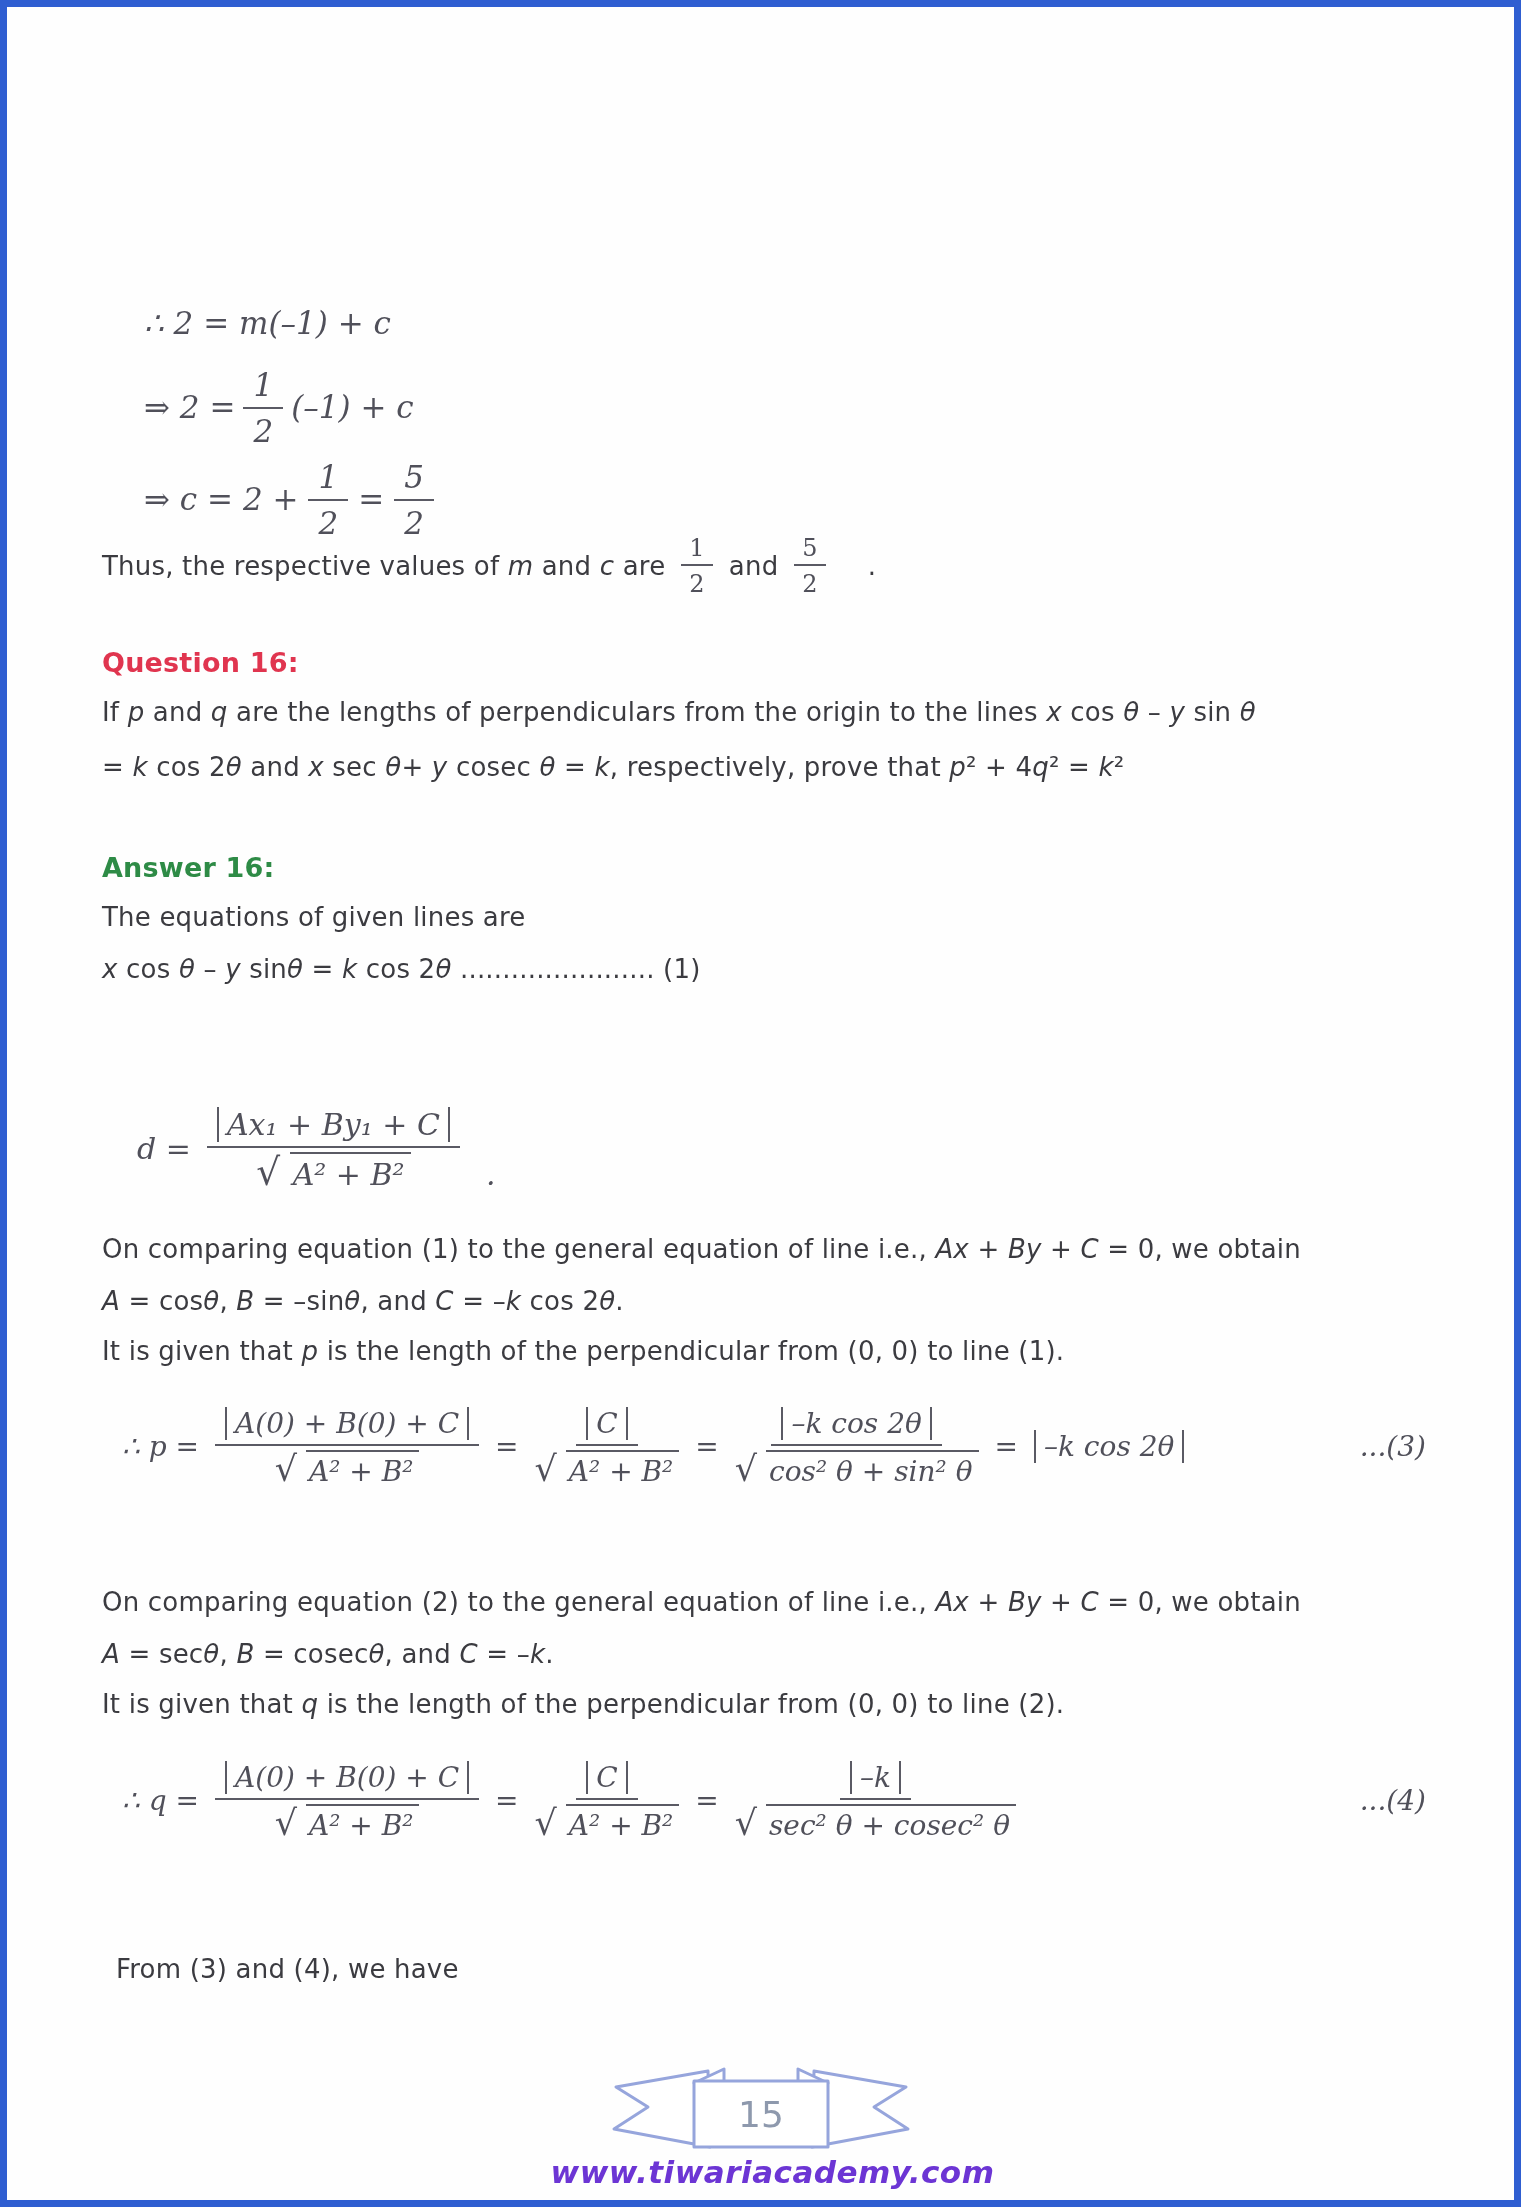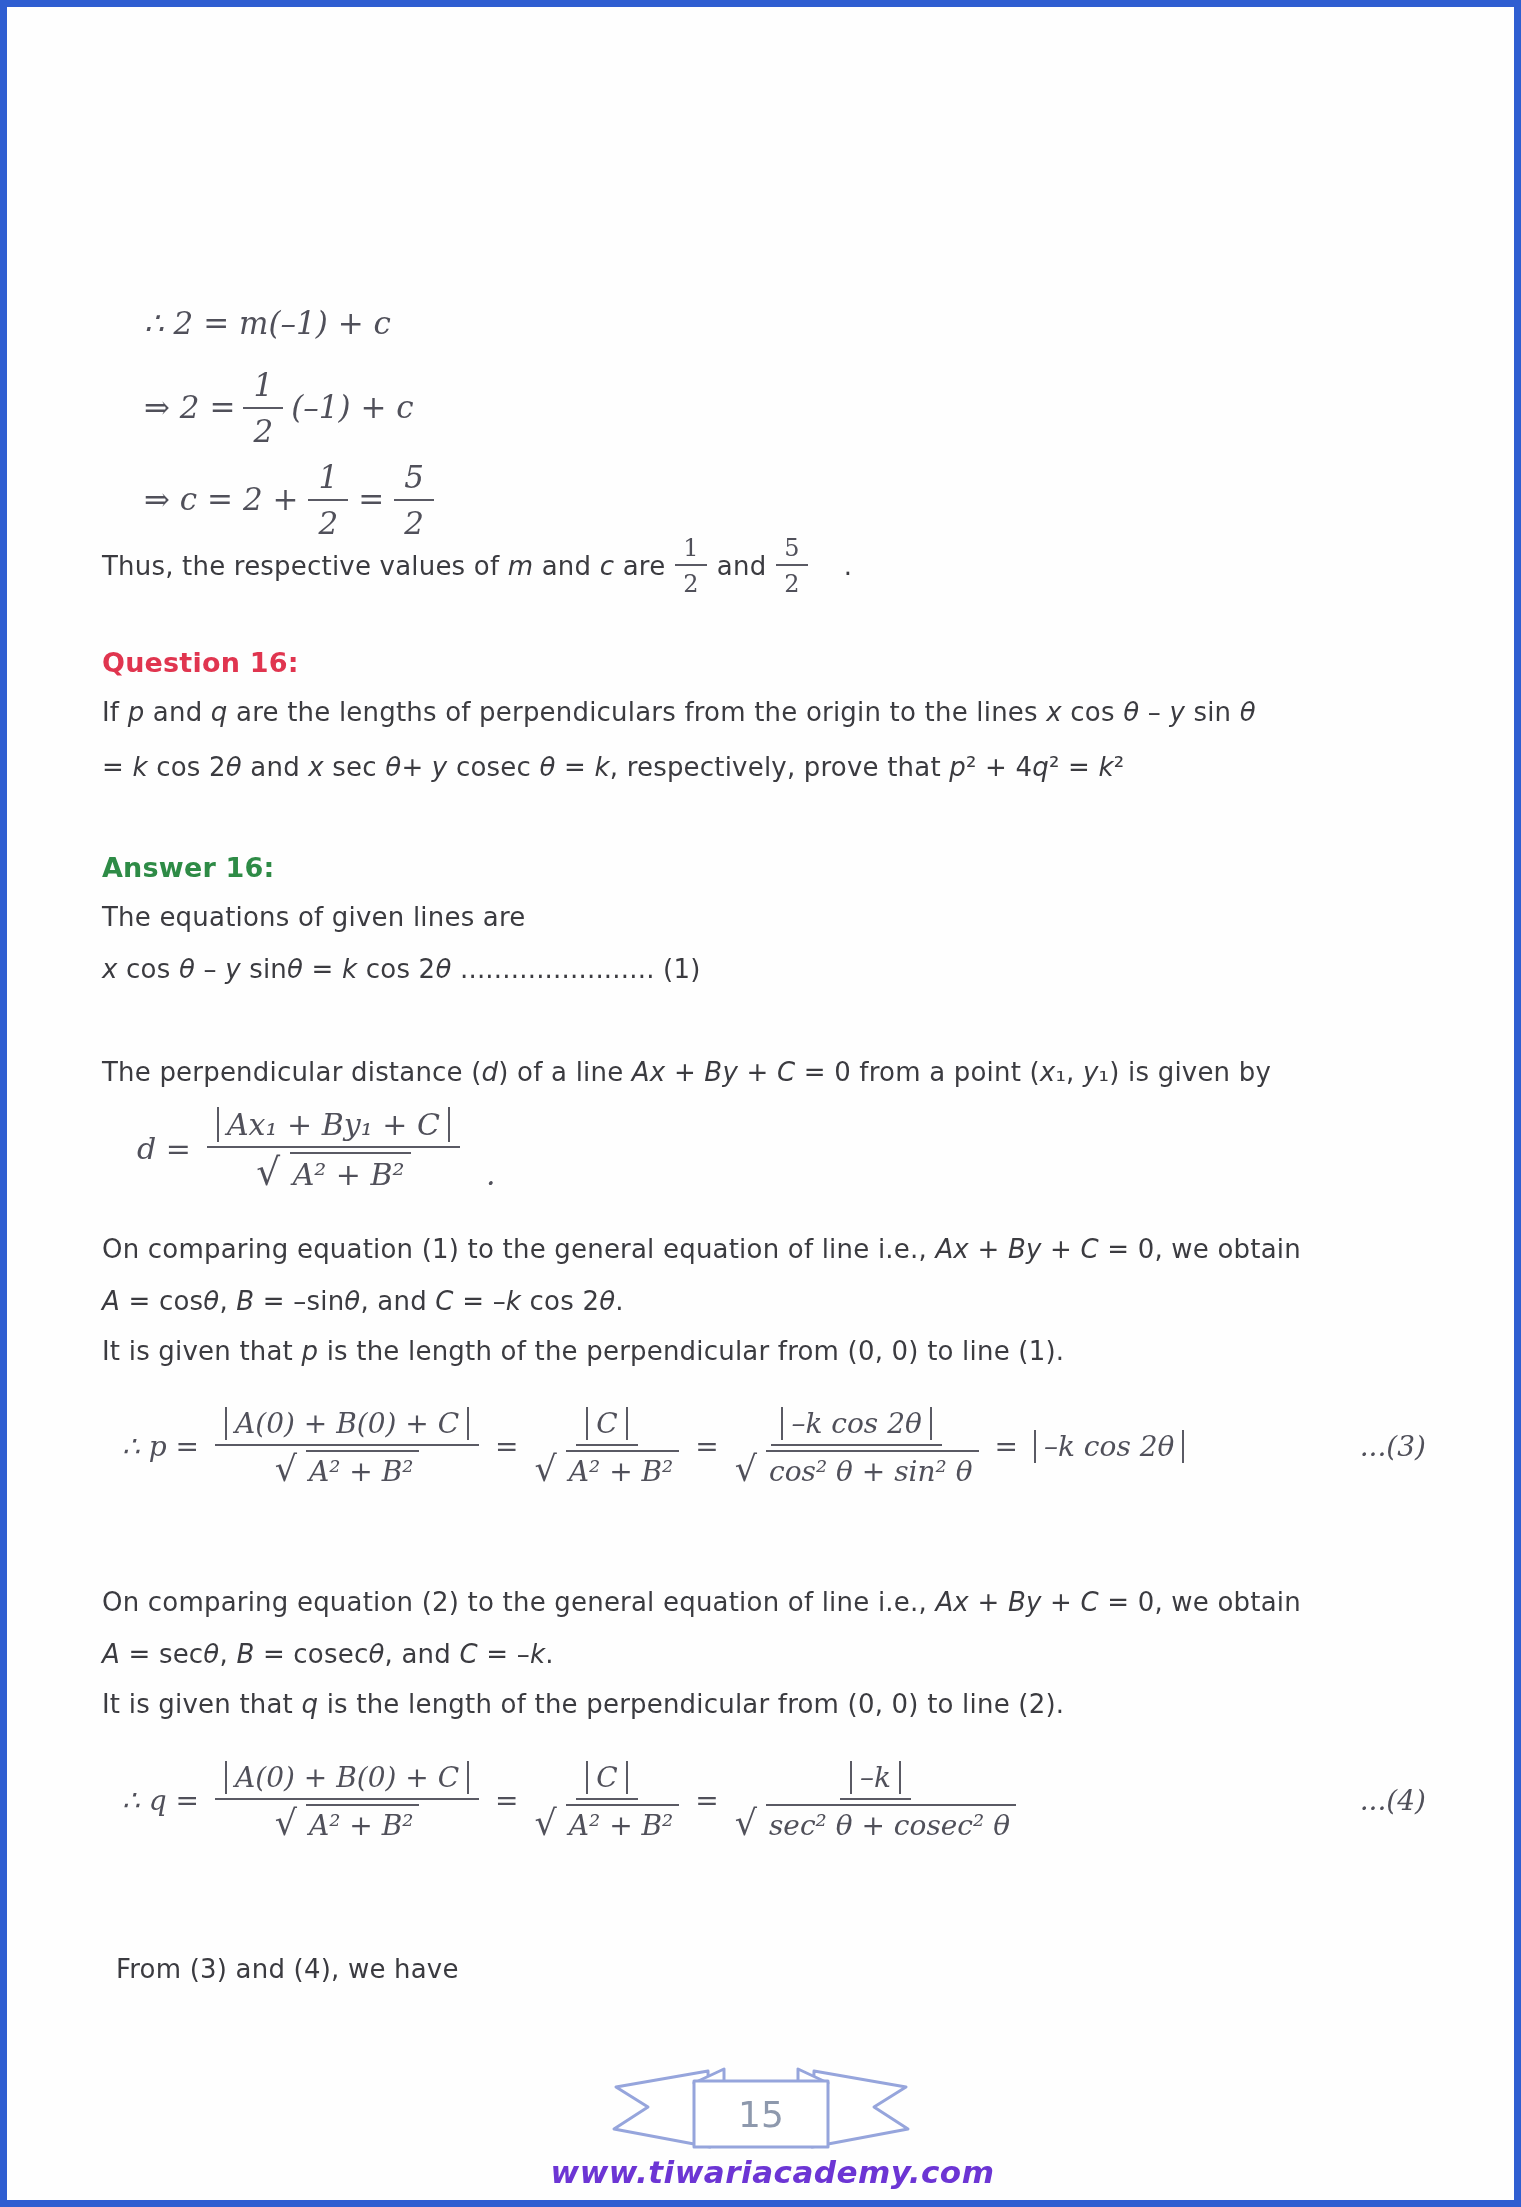--- a/index.html
+++ b/index.html
@@ -73,42 +73,41 @@
       <span class="num">1</span>
       <span class="den">2</span>
     </span>
     <span>=</span>
     <span class="frac">
       <span class="num">5</span>
       <span class="den">2</span>
     </span>
   </div>
 
-  <div class="abs-block bodyline eqrow" style="top:527px;left:95px;gap:10px;">
+  <div class="abs-block bodyline eqrow" style="top:527px;left:95px;gap:16px;">
     <span><span>Thus, the respective values of </span><i>m</i><span> and </span><i>c</i><span> are</span></span>
     <span class="frac frac-sm">
       <span class="num">1</span>
       <span class="den">2</span>
     </span>
     <span>and</span>
     <span class="frac frac-sm">
       <span class="num">5</span>
       <span class="den">2</span>
     </span>
     <span style="margin-left:26px;">.</span>
   </div>
 
   <div class="abs-block heading q-heading" style="top:640px;left:95px;">Question 16:</div>
   <div class="abs-block bodyline" style="top:690px;left:95px;"><span>If </span><i>p</i><span> and </span><i>q</i><span> are the lengths of perpendiculars from the origin to the lines </span><i>x</i><span> cos </span><i>θ</i><span> – </span><i>y</i><span> sin </span><i>θ</i></div>
   <div class="abs-block bodyline" style="top:745px;left:95px;"><span>= </span><i>k</i><span> cos 2</span><i>θ</i><span> and </span><i>x</i><span> sec </span><i>θ</i><span>+ </span><i>y</i><span> cosec </span><i>θ</i><span> = </span><i>k</i><span>, respectively, prove that </span><i>p</i><span>² + 4</span><i>q</i><span>² = </span><i>k</i><span>²</span></div>
 
   <div class="abs-block heading a-heading" style="top:845px;left:95px;">Answer 16:</div>
   <div class="abs-block bodyline" style="top:895px;left:95px;"><span>The equations of given lines are</span></div>
   <div class="abs-block bodyline" style="top:947px;left:95px;"><i>x</i><span> cos </span><i>θ</i><span> – </span><i>y</i><span> sin</span><i>θ</i><span> = </span><i>k</i><span> cos 2</span><i>θ</i><span> ....................... (1)</span></div>
-  <div class="abs-block bodyline" style="top:1050px;left:95px;"><span>The perpendicular distance (</span><i>d</i><span>) of a line </span><i>Ax</i><span> + </span><i>By</i><span> + </span><i>C</i><span> = 0 from a point (</span><i>x</i><span>₁, </span><i>y</i><span>₁) is given by</span></div>
 
   <div class="abs-block mathline eqrow" style="top:1098px;left:130px;font-size:30px;">
     <span>d =</span>
     <span class="frac">
       <span class="num"><span class="abs-bars">Ax₁ + By₁ + C</span></span>
       <span class="den den-wrap">
         <span class="rsym">√</span>
         <span class="rbody">A² + B²</span>
       </span>
     </span>

